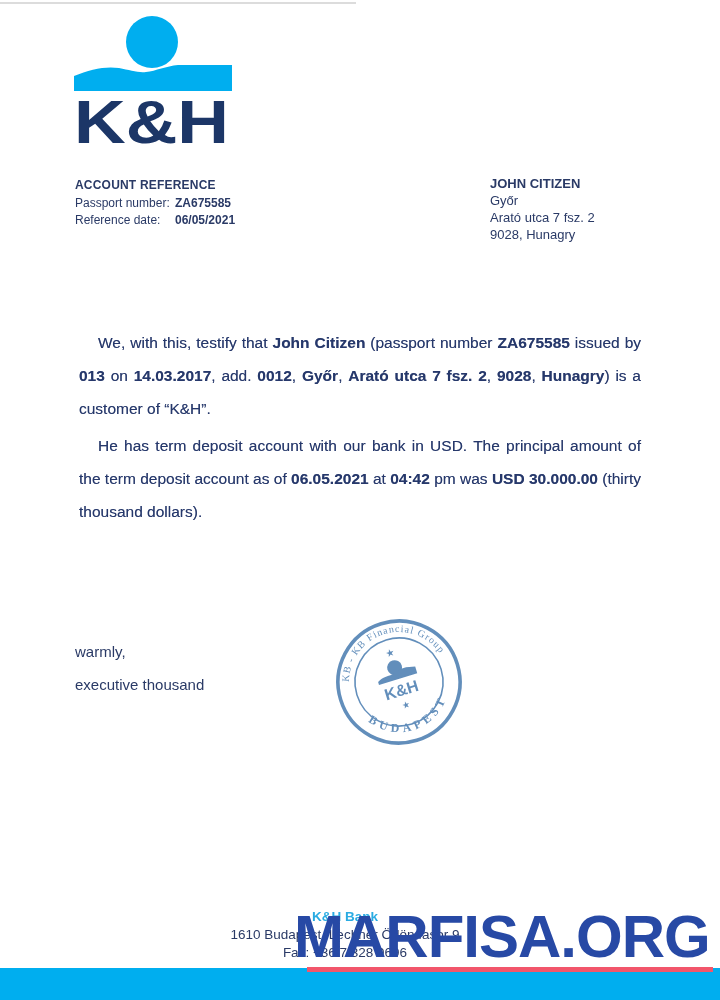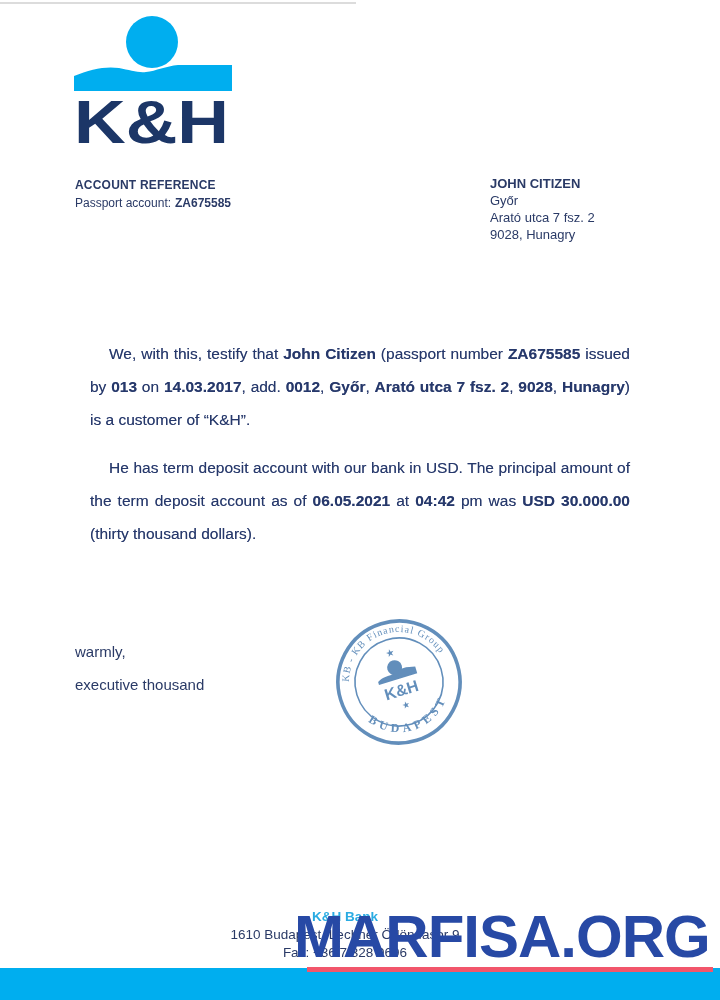--- a/index.html
+++ b/index.html
@@ -24,21 +24,21 @@
   
   .recip{position:absolute;left:490px;top:175px;color:#2a3a66;font-size:13px;line-height:17px;}
   .recip .name{font-weight:700;}
 
   
   .body-text{
     position:absolute;left:75px;top:322px;width:570px;
     color:#26386b;font-size:15.5px;line-height:33px;text-align:justify;
     text-shadow:0 0 .5px rgba(38,56,107,.55);
   }
-  .body-text p{margin:15px;text-indent:19px;}
+  .body-text p{margin:4px;text-indent:19px;}
   .body-text .b{font-weight:700;}
 
   
   .sig{position:absolute;left:75px;top:635px;color:#2a3a66;font-size:15px;line-height:33px;}
 
   
   .stamp{position:absolute;left:329px;top:612px;width:140px;height:140px;opacity:.88;}
 
   
   .footer{position:absolute;left:205px;top:908px;width:280px;text-align:center;
@@ -62,22 +62,26 @@
     <svg viewBox="0 0 162 132" width="162" height="132">
       <circle cx="80" cy="27" r="26" fill="#00AEEF"></circle>
       <path d="M2,76 L2,61 C18,54 34,51 47,53 C58,55 66,58 74,57 C84,56 94,51 106,50 L160,50 L160,76 Z" fill="#00AEEF"></path>
       <text x="2" y="128" font-size="62" font-weight="700" fill="#1C3667" textLength="155" lengthAdjust="spacingAndGlyphs" font-family="Liberation Sans, sans-serif">K&amp;H</text>
     </svg>
   </div>
 
   <div class="ref">
     <div class="title">ACCOUNT REFERENCE</div>
     <div class="row">
-      <span class="lab">Passport account:</span>
+      <span class="lab">Passport number:</span>
       <span class="val">ZA675585</span>
+    </div>
+    <div class="row">
+      <span class="lab">Reference date:</span>
+      <span class="val">06/05/2021</span>
     </div>
   </div>
 
   <div class="recip">
     <div class="name">JOHN CITIZEN</div>
     <div>Győr</div>
     <div>Arató utca 7 fsz. 2</div>
     <div>9028, Hunagry</div>
   </div>
 

